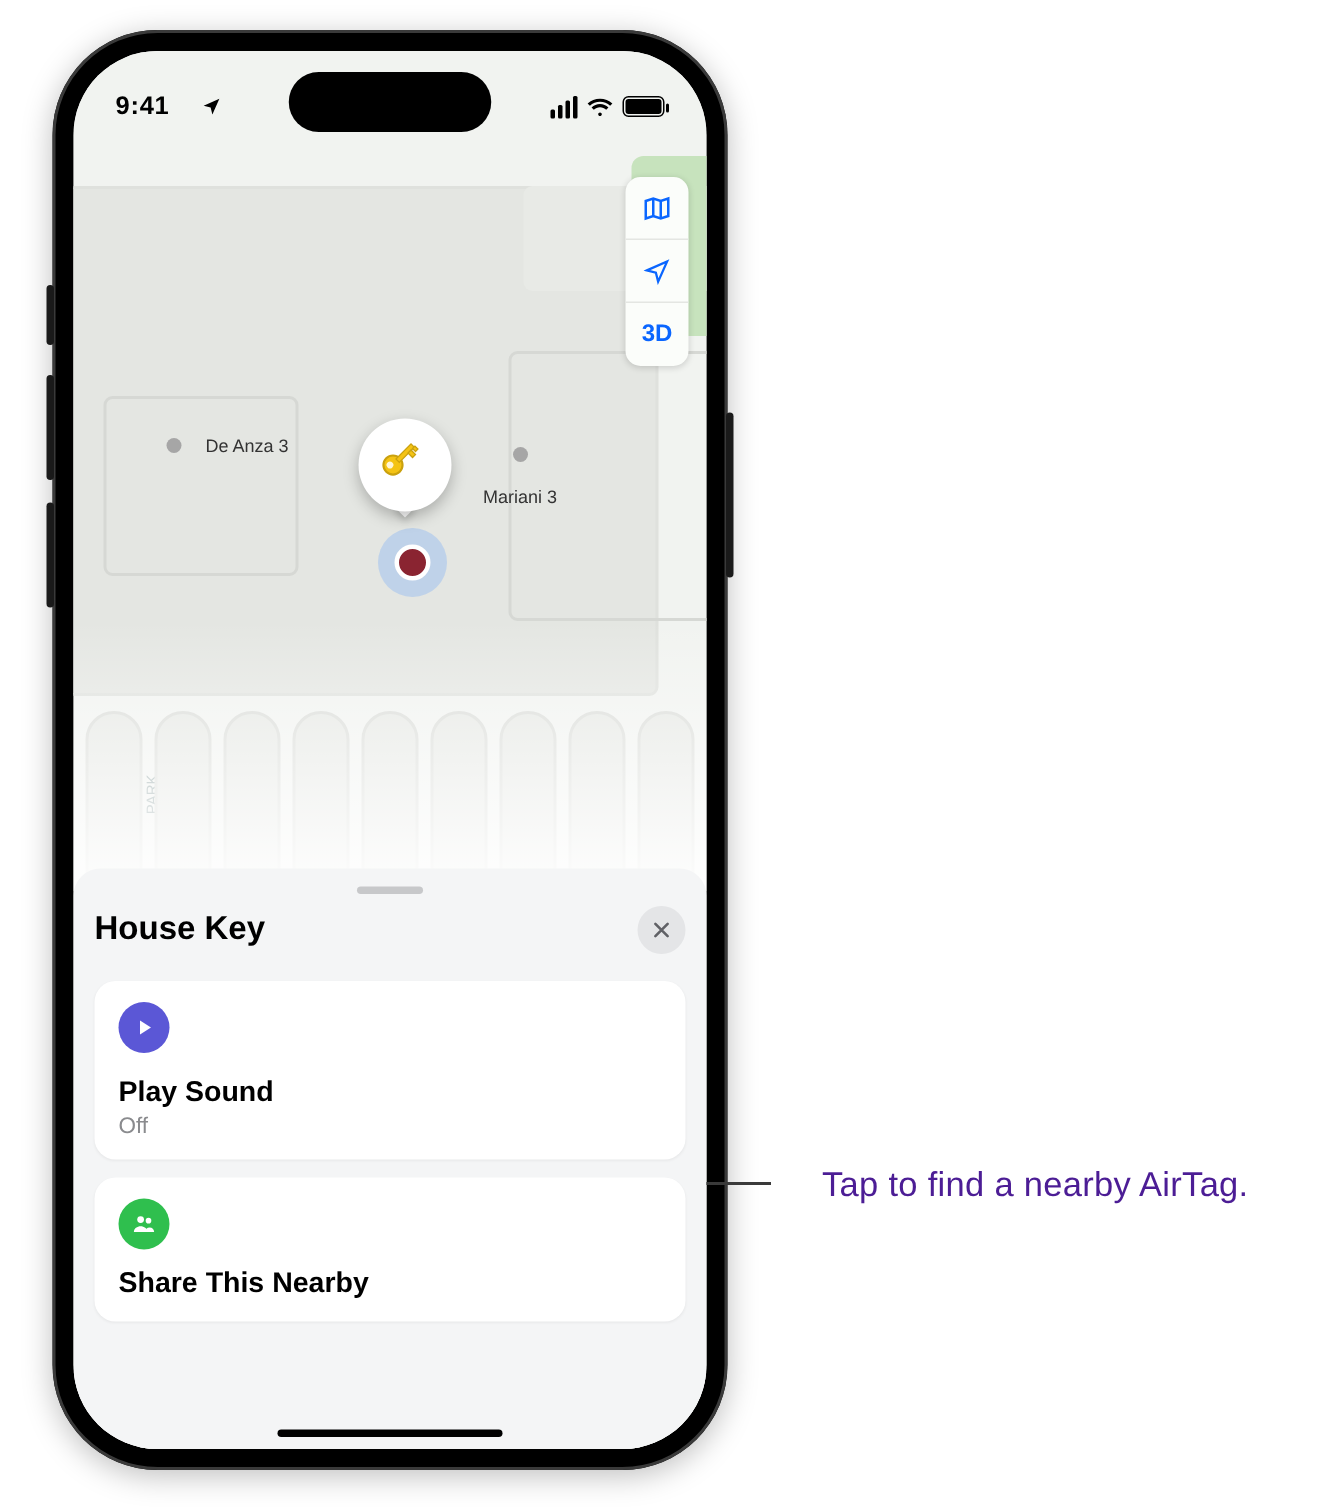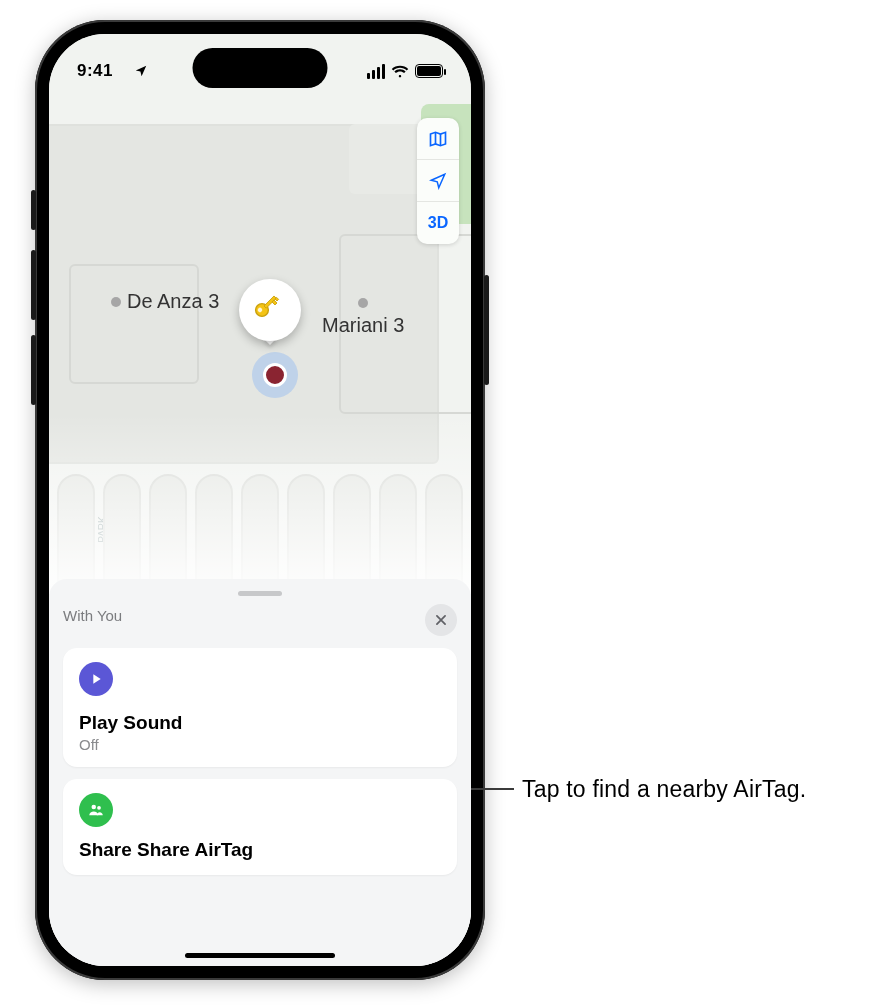--- a/index.html
+++ b/index.html
@@ -66,21 +66,21 @@
   }
   .building { position:absolute; background:#e8eae6; border-radius:6px; }
   .b1 { left:-40px; top:90px; width:430px; height:340px; background:#e4e6e2; border:2px solid #dfe1dd; }
   .b2 { left:300px; top:90px; width:170px; height:70px; }
   .b-green { position:absolute; right:-10px; top:70px; width:60px; height:120px; background:#c7e3bd; border-radius:8px;}
   .b-outline { position:absolute; left:20px; top:230px; width:130px; height:120px; border:2px solid #d6d8d4; border-radius:6px; background:transparent;}
   .b-outline2 { position:absolute; left:290px; top:200px; width:160px; height:180px; border:2px solid #d6d8d4; border-radius:6px; background:transparent;}
   .houses-row { position:absolute; left:0; right:0; top:440px; height:110px; display:flex; gap:8px; padding:0 8px; }
   .house { flex:1; background:#e6e8e4; border:2px solid #dadcd8; border-top-left-radius:26px; border-top-right-radius:26px; }
 
-  .map-label { position:absolute; display:flex; align-items:center; gap:6px; font-size:20px; color:#333; }
+  .map-label { position:absolute; display:flex; align-items:center; gap:16px; font-size:12px; color:#333; }
   .map-label .dot { width:10px; height:10px; border-radius:50%; background:#a6a6a6;}
 
   
   .pin-wrap { position:absolute; left:190px; top:245px; width:70px; }
   .pin-circle {
     width:62px; height:62px; border-radius:50%; background:#fff;
     display:flex; align-items:center; justify-content:center;
     box-shadow: 0 4px 10px rgba(0,0,0,.25);
     position:relative; z-index:3;
   }
@@ -150,22 +150,22 @@
   .card-sub { font-size:15px; color:#8a8b8e; margin-top:2px;}
   .card-wide { margin-top:12px; }
   .home-indicator { position:absolute; bottom:8px; left:50%; transform:translateX(-50%);
     width:150px; height:5px; background:#000; border-radius:3px; z-index:60;}
 
   
   .callout-line {
     position:absolute; left:364px; top:788px; width:150px; height:2px; background:#3a3a3a;
   }
   .callout-text {
-    position:absolute; left:522px; top:776px;
-    font-size:23px; color:#000000; letter-spacing:.2px;
+    position:absolute; left:548px; top:776px;
+    font-size:23px; color:#4c1d95; letter-spacing:.2px;
   }
 
   
   svg { display:block; }
 </style>
 </head>
 <body>
 
 <div class="canvas">
 
@@ -275,22 +275,22 @@
               <div class="battery-fill"></div>
             </div>
         </div>
       </div>
 
       <div class="island"></div>
 
       <div class="sheet">
         <div class="grabber"></div>
         <div class="sheet-header">
+          <div class="sheet-title">House Key</div>
           <div class="sheet-sub">
-            <div>With You</div>
           </div>
           <div class="close-btn">
             <span>
               <svg width="14" height="14" viewBox="0 0 24 24" stroke="#606166" stroke-width="3" stroke-linecap="round">
                 <path d="M5 5l14 14M19 5L5 19"></path>
               </svg>
             </span>
           </div>
         </div>
 
@@ -308,21 +308,21 @@
 
         <div class="card card-wide">
           <div class="icon-circle ic-share" style="margin-bottom:12px;">
             <svg width="18" height="18" viewBox="0 0 24 24" fill="#fff">
               <circle cx="9" cy="8" r="3"></circle>
                 <circle cx="16" cy="9" r="2.5"></circle>
               <path d="M3 19c0-3 3-5 6-5s6 2 6 5z"></path>
                 <path d="M13 19c0-2.2 1.8-4 4-4s4 1.8 4 4z"></path>
             </svg>
           </div>
-          <div class="card-title">Share Share AirTag</div>
+          <div class="card-title">Share This Nearby</div>
         </div>
       </div>
 
       <div class="home-indicator"></div>
     </div>
   </div>
 
   <div class="callout-line"></div>
   <div class="callout-text">Tap to find a nearby AirTag.</div>
 

